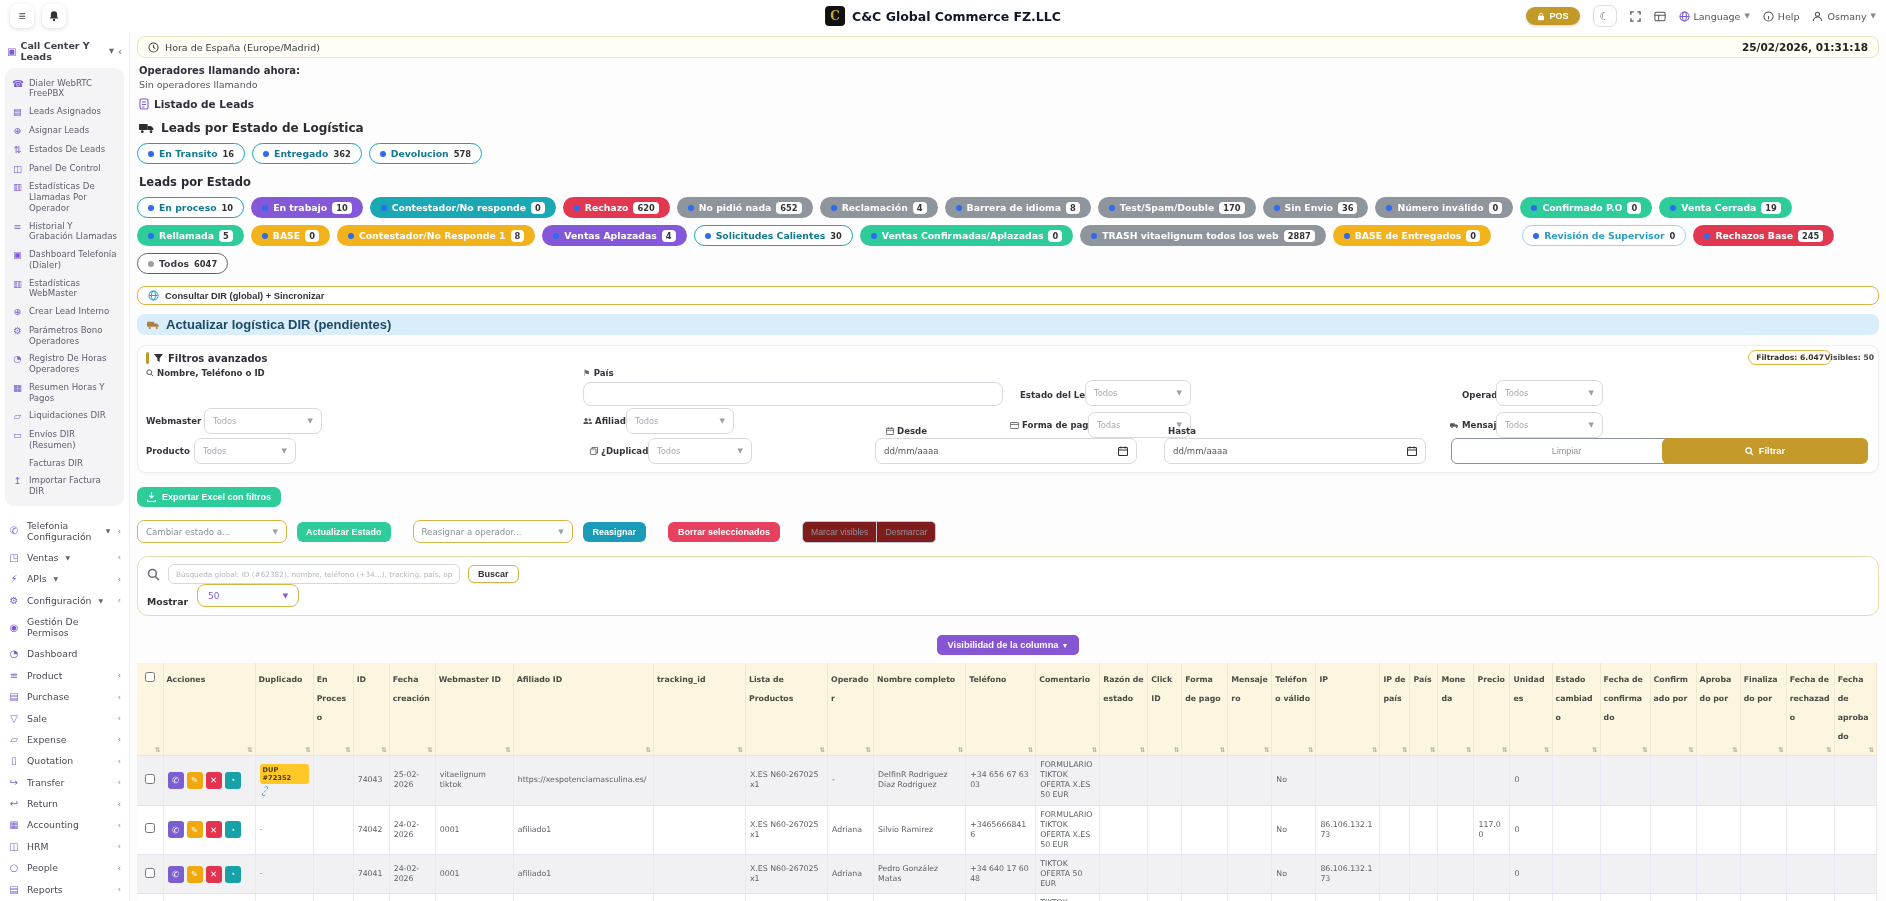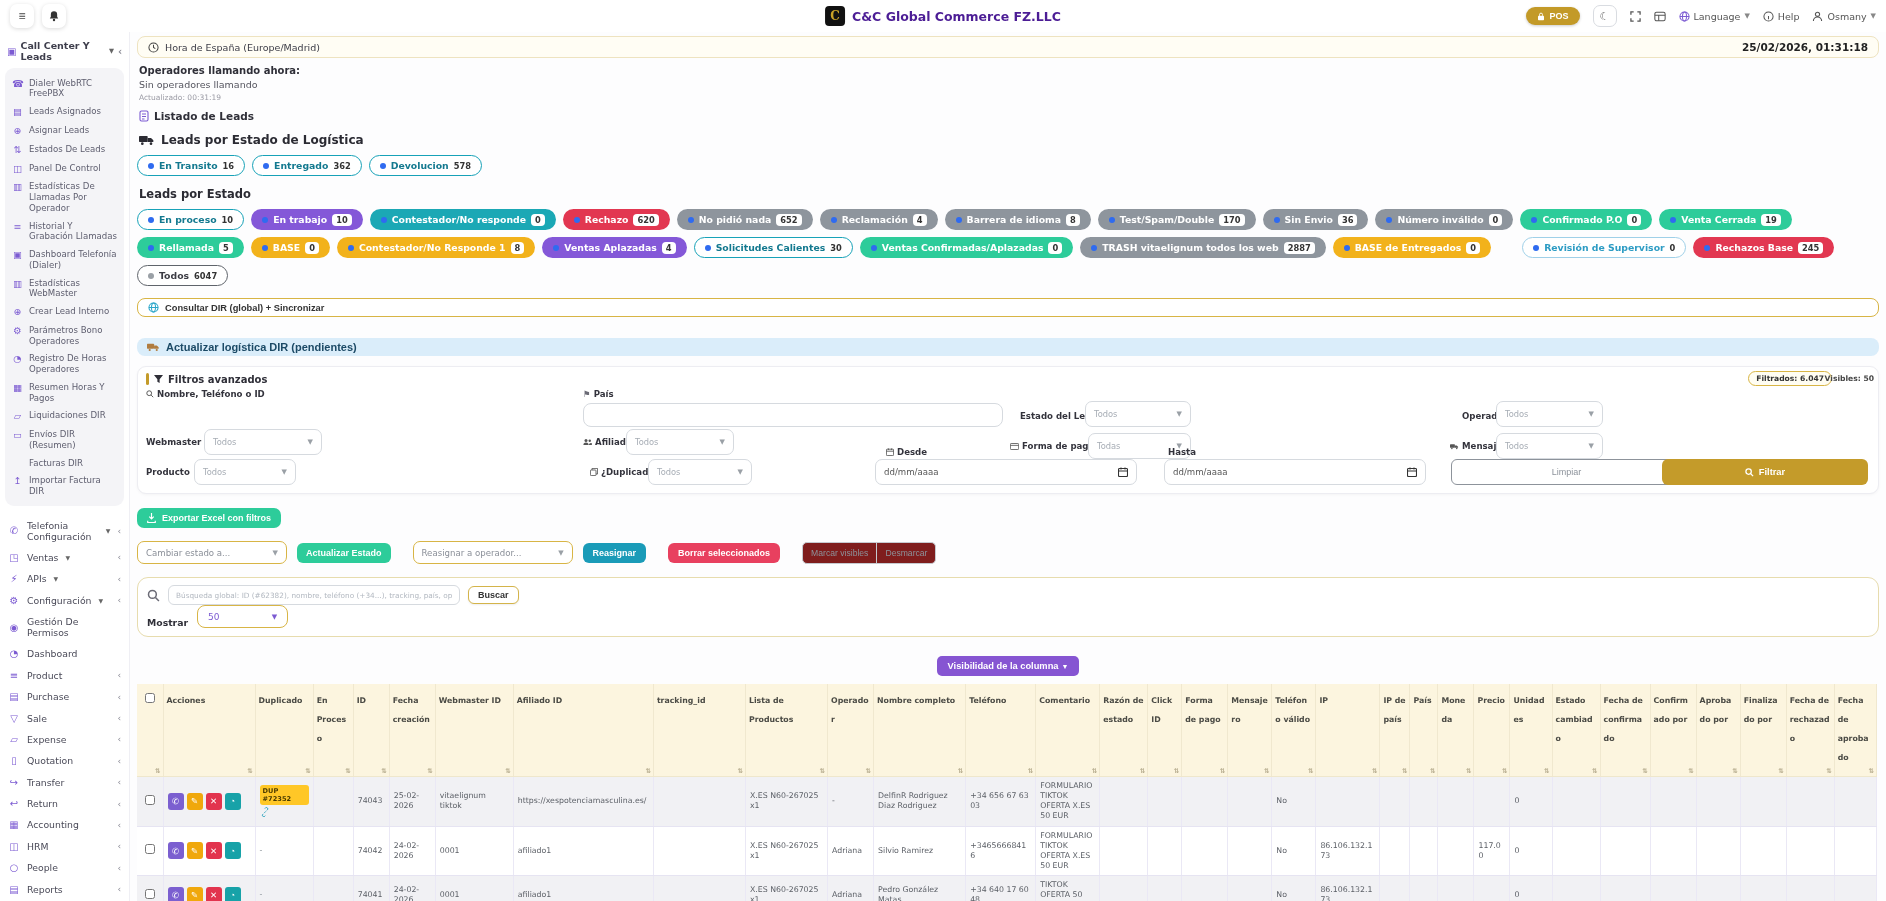--- a/index.html
+++ b/index.html
@@ -10,21 +10,21 @@
   
   .navbar { position:absolute; top:0; left:0; right:0; height:32px; background:#fff;
     display:flex; align-items:center; padding:0 10px; z-index:5; }
   .nav-left { display:flex; gap:8px; align-items:center; }
   .sqbtn { width:24px; height:24px; border:none; background:#fff; border-radius:7px;
     box-shadow:0 1px 4px rgba(0,0,0,.15); display:flex; align-items:center; justify-content:center;
     font-size:12px; color:#444; cursor:pointer; }
   .brand { position:absolute; left:50%; transform:translateX(-50%); display:flex; align-items:center; gap:7px; }
   .brand-logo { width:20px; height:20px; background:#111; border-radius:4px; color:#c9a227;
     font-family:"DejaVu Serif", serif; font-weight:bold; font-size:12px; display:flex; align-items:center; justify-content:center; }
-  .brand-name { font-size:12.5px; font-weight:bold; color:#4c1d95; }
+  .brand-name { font-size:12.5px; font-weight:bold; color:#0f172a; }
   .nav-right { margin-left:auto; display:flex; align-items:center; gap:13px; }
   .pos-btn { background:#c39a28; border:none; color:#fff; font-weight:bold; font-size:9px;
     border-radius:10px; padding:4px 11px; display:flex; align-items:center; gap:4px; cursor:pointer;
     box-shadow:0 1px 3px rgba(0,0,0,.2); }
   .moon-btn { width:24px; height:22px; border:1px solid #d9dce1; border-radius:7px; background:#fff;
     font-size:11px; color:#555; display:flex; align-items:center; justify-content:center; cursor:pointer; }
   .navico { background:none; border:none; color:#555; display:flex; align-items:center; cursor:pointer; }
   .navitem { display:flex; align-items:center; gap:4px; font-size:9.5px; color:#555; cursor:pointer; }
   .navitem .carot { font-size:7px; color:#888; }
 
@@ -82,21 +82,21 @@
   .badge.v-red { background:#e23751; color:#fff; }
   .badge.v-gray { background:#8e959d; color:#fff; }
   .badge.v-green { background:#2dcc9a; color:#fff; }
   .badge.v-yellow { background:#f2b21b; color:#fff; }
 
   .dir-row { display:flex; gap:9px; margin:12px 0 0;flex-direction:column; }
   .dir-btn1 { display:flex; align-items:center; gap:6px; background:#fff; border:1.5px solid #d8b545;
     border-radius:8px; padding:3px 10px; font-size:9.3px; font-weight:bold; color:#333; cursor:pointer; }
   .dir-btn1 svg { color:#2aa6c9; }
   .dir-btn2 { display:flex; align-items:center; gap:6px; background:#daedfa; border:none;
-    border-radius:8px; padding:3px 10px; font-size:11px; font-weight:bold; color:#1c4a66; cursor:pointer;margin-top:12px; }
+    border-radius:8px; padding:3px 10px; font-size:13px; font-weight:bold; color:#1c4a66; cursor:pointer; }
   .dir-btn2 svg { color:#b07c3f; }
 
   
   .filters { position:relative; height:128px; background:#fff; border:1px solid #ededf2; border-radius:9px;
     margin-top:10px; box-shadow:0 1px 3px rgba(0,0,0,.04); }
   .filters .abs { position:absolute; }
   .f-title { left:8px; top:6px; display:flex; align-items:center; gap:5px; font-size:10px; font-weight:bold; color:#2f2f38; }
   .f-title .bar { width:3px; height:12px; background:#c49b2a; border-radius:2px; }
   .f-chip { right:46px; top:4px; border:1px solid #d8b545; background:#fffdf2; color:#333;
     font-size:7.6px; font-weight:bold; border-radius:9px; padding:2px 7px; }
@@ -139,21 +139,21 @@
   .search-card { border:1px solid #e7dcae; border-radius:11px; background:#fff; margin-top:13px; padding:7px 9px 8px; }
   .search-line { display:flex; align-items:center; gap:8px; }
   .search-line svg { color:#6b6b76; }
   .search-input { width:292px; height:20px; border:1px solid #d6dadf; border-radius:6px; font-size:7.3px;
     padding:0 7px; color:#444; font-family:inherit; }
   .search-input::placeholder { color:#b2b8c0; }
   .btn-buscar { background:#fff; border:1px solid #d4b44a; border-radius:6px; font-weight:bold; font-size:9px;
     color:#333; padding:3px 9px; cursor:pointer; box-shadow:0 1px 2px rgba(0,0,0,.07); }
   .mostrar-line { display:flex; align-items:flex-end; gap:9px; margin-top:0; }
   .mostrar-line .mlab { font-size:9.3px; font-weight:bold; color:#2f2f38; }
-  .mostrar-select { width:91px; height:23px; border:1.5px solid #d8b545; border-radius:8px; display:flex;
+  .mostrar-select { width:102px; height:23px; border:1.5px solid #d8b545; border-radius:8px; display:flex;
     align-items:center; padding:0 10px; font-size:9px; color:#7c5bd2; cursor:pointer; }
   .mostrar-select .carot { margin-left:auto; color:#7c5bd2; font-size:7px; }
 
   
   .vis-row { text-align:center; margin-top:17px; }
   .btn-vis { background:#8655d2; border:none; color:#fff; font-weight:bold; font-size:9.3px; border-radius:5px;
     padding:5px 11px; cursor:pointer; }
   .btn-vis .carot { font-size:7px; margin-left:3px; }
   .table-wrap { margin-top:8px; overflow:hidden; }
   table { border-collapse:collapse; table-layout:fixed; width:1740px; }
@@ -457,21 +457,20 @@
             <path d="M6 3v3l2 1.3"></path>
           </svg>
       </span>
       <span class="lbl">Hora de España (Europe/Madrid)</span>
       <span class="dt">25/02/2026, 01:31:18</span>
     </div>
 
     <div class="ops">
       <div class="ops-title">Operadores llamando ahora:</div>
       <div class="ops-sub">Sin operadores llamando</div>
-      <div class="ops-upd">Actualizado: 00:31:19</div>
     </div>
 
     <div class="listado">
       <svg width="10" height="12" viewBox="0 0 10 12" fill="none" stroke="currentColor" stroke-width="1.1">
           <rect x="1" y="1" width="8" height="10" rx="1.5"></rect>
           <path d="M3 4h4M3 6.5h4M3 9h2.5"></path>
         </svg>
       <span>Listado de Leads</span>
     </div>
 

